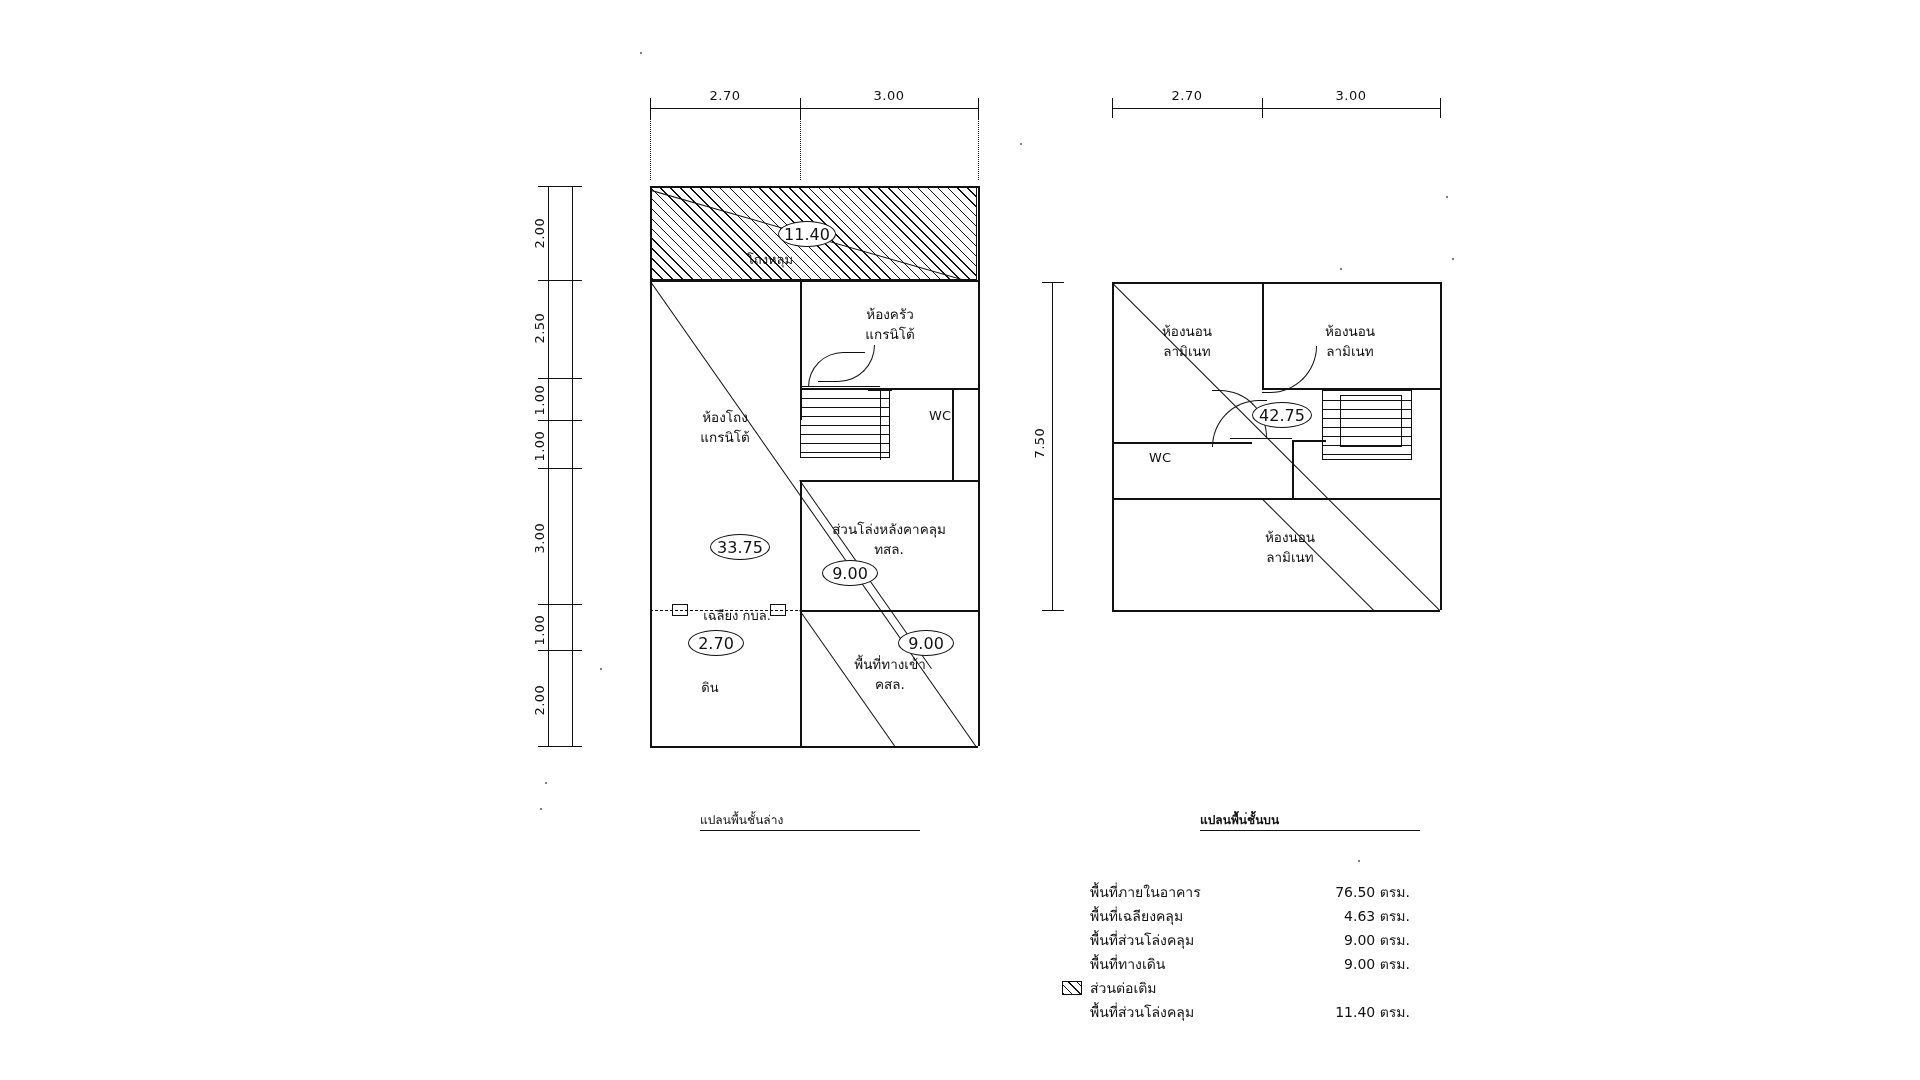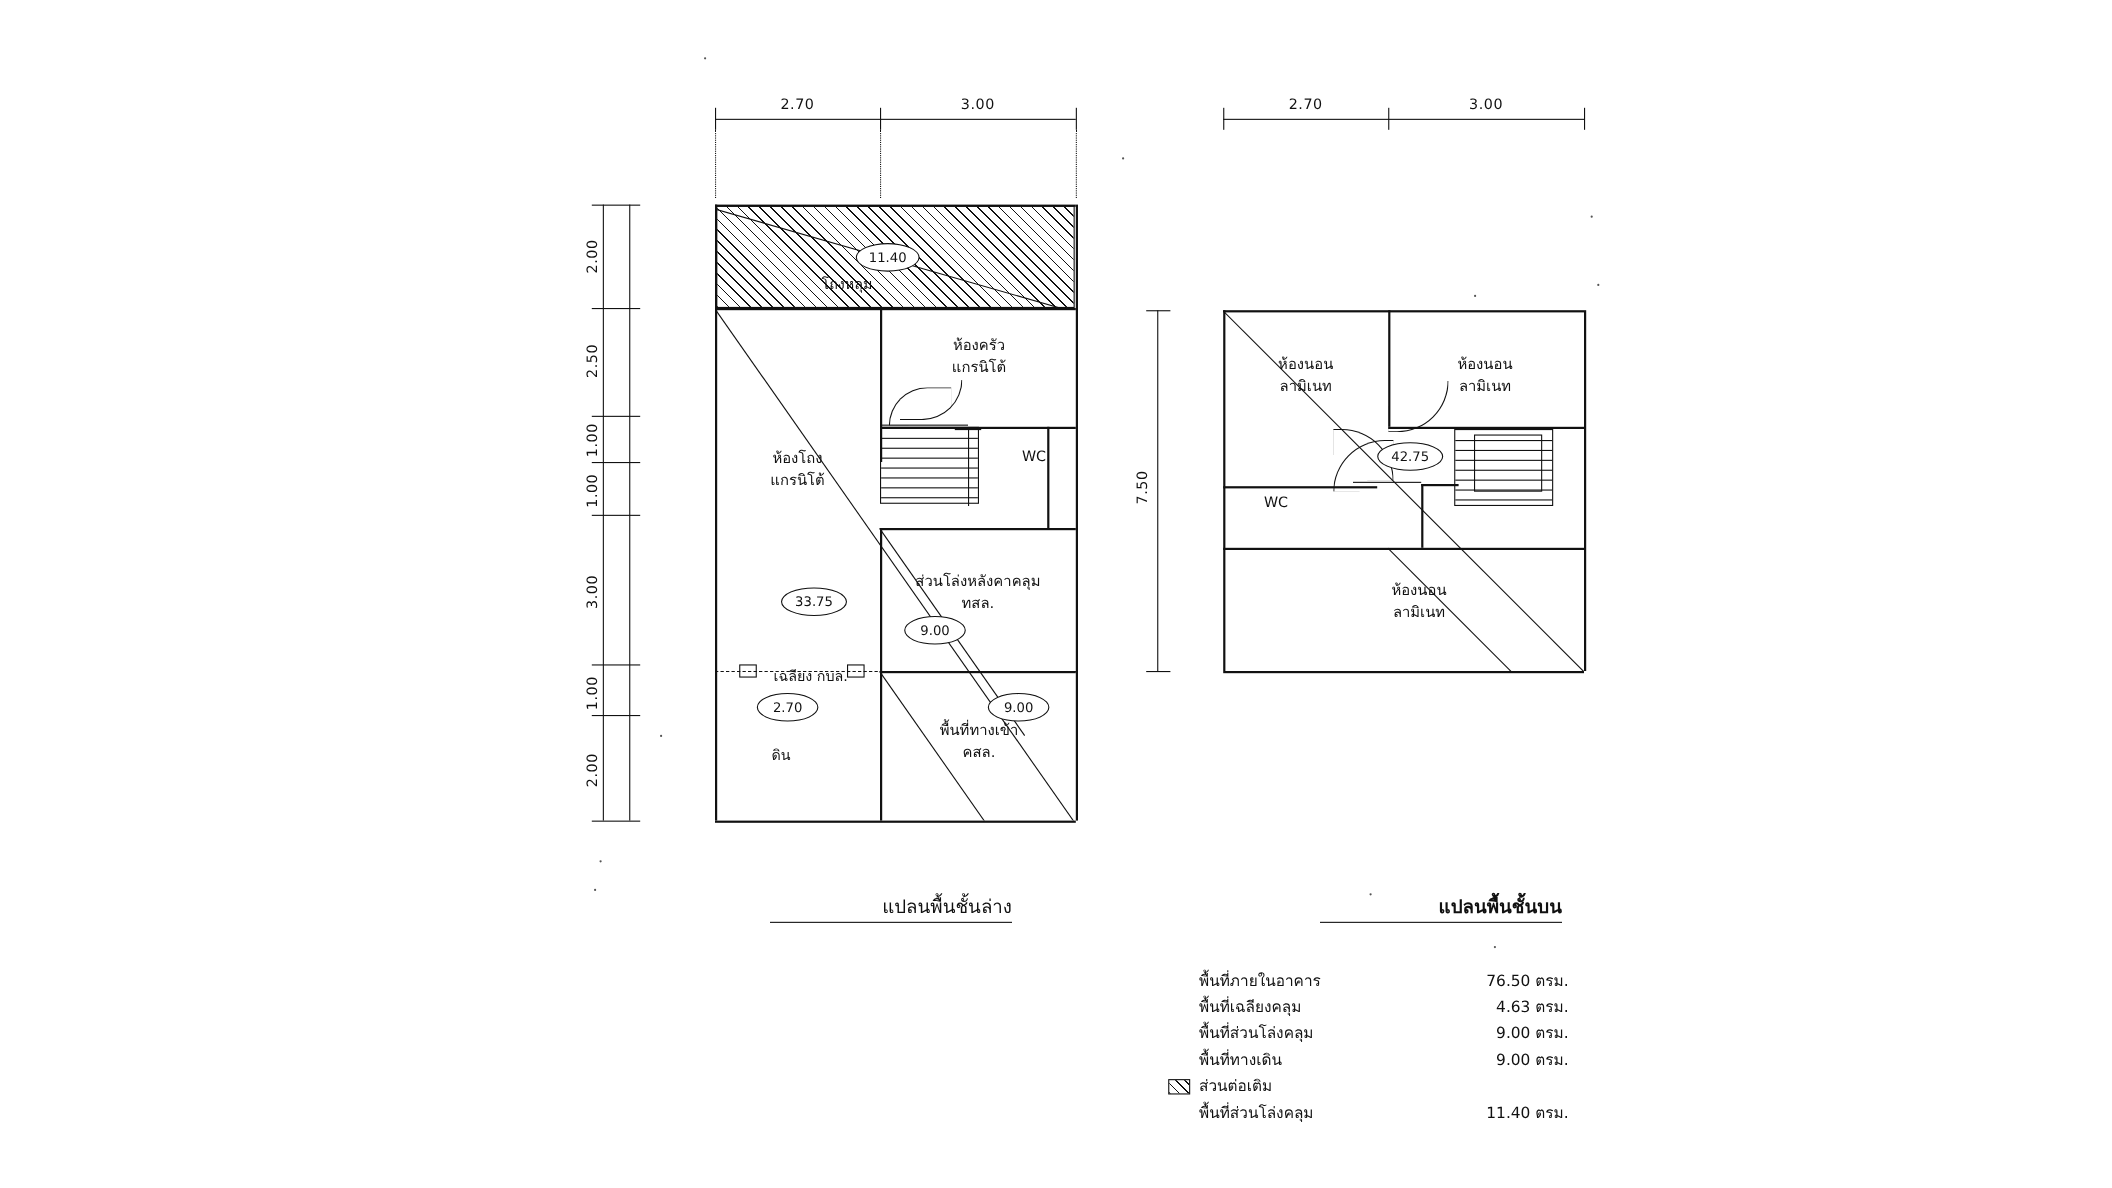--- a/index.html
+++ b/index.html
@@ -54,34 +54,34 @@
   }
   .roomname {
     position: absolute;
     font-size: 13.5px;
     line-height: 1.45;
     text-align: center;
     white-space: nowrap;
   }
   .plantitle {
     position: absolute;
-    font-size: 17px;
-    text-align: right;
+    font-size: 12px;
+    text-align: left;
     white-space: nowrap;
     border-bottom: 1px solid #111;
     padding-bottom: 1px;
   }
 
   
   .ellipse {
     position: absolute;
     border: 1px solid #111;
     border-radius: 50%;
     background: #fff;
-    font-size: 12px;
+    font-size: 16px;
     display: flex;
     align-items: center;
     justify-content: center;
     white-space: nowrap;
   }
 
   
   .hatch {
     position: absolute;
     background-image: repeating-linear-gradient(
@@ -108,21 +108,21 @@
     position: absolute;
     font-size: 14px;
     line-height: 24px;
   }
   .summary .row {
     position: relative;
     height: 24px;
     white-space: nowrap;
   }
   .summary .name { position: absolute; left: 0; }
-  .summary .val  { position: absolute; left: 216px; width: 120px; text-align: right; }
+  .summary .val  { position: absolute; left: 200px; width: 120px; text-align: right; }
 
   
   .speck {
     position: absolute;
     background: #555;
     width: 2px; height: 2px;
     border-radius: 50%;
   }
 </style>
 </head>

